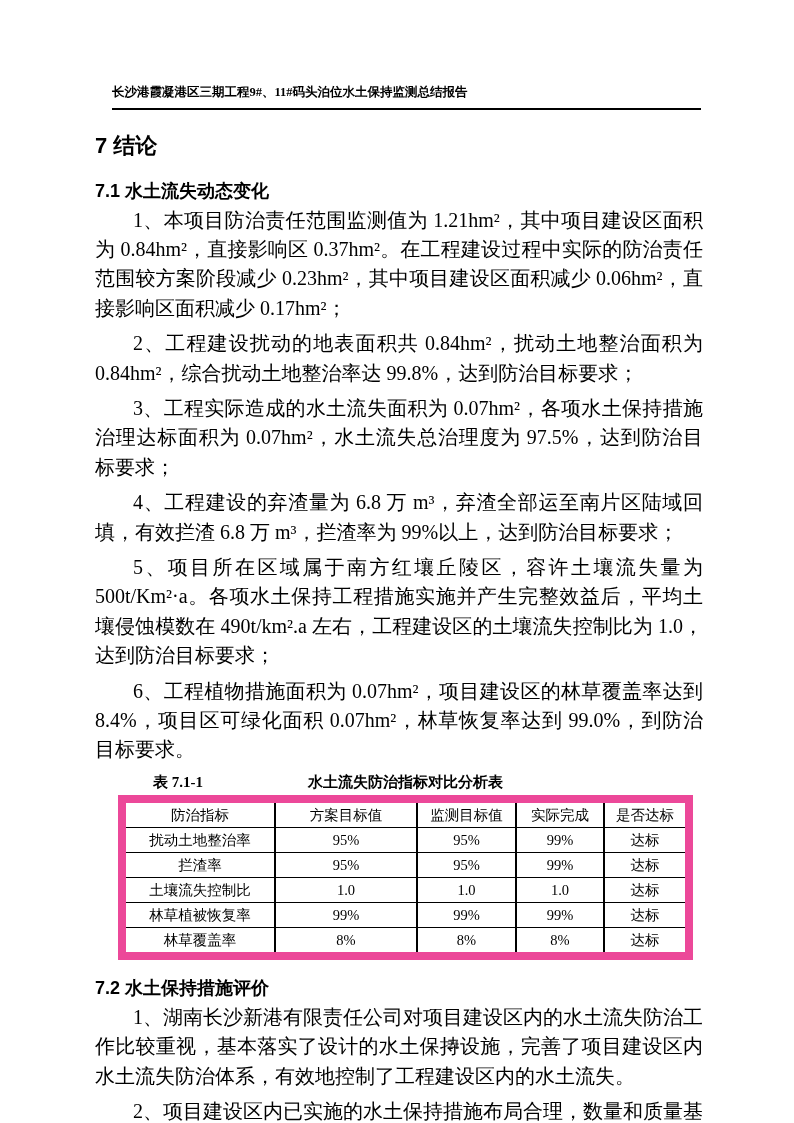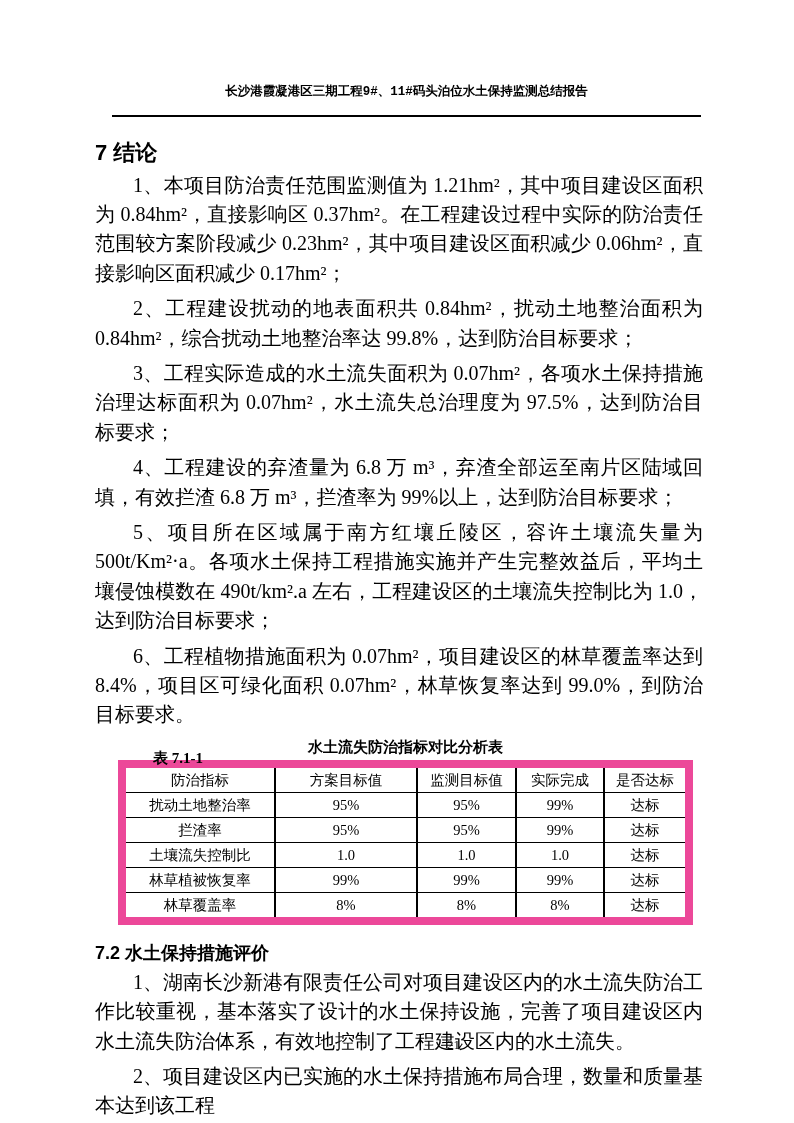--- a/index.html
+++ b/index.html
@@ -7,25 +7,24 @@
     width: 794px; height: 1123px;
     background: #ffffff; color: #000000;
     position: relative; overflow: hidden;
     font-family: "Liberation Serif", "DejaVu Serif", serif;
   }
   .content {
     position: absolute; left: 95px; top: 0; width: 608px;
   }
   .doc-header {
     margin: 85px 0 0 17px; width: 589px;
-    text-align: center; font-weight: bold;
+    text-align: left; font-weight: bold;
     font-size: 12.5px; line-height: 15px;
-    border-bottom: 2px solid #000; padding-bottom: 15px;
+    border-bottom: 2px solid #000; padding-bottom: 8px;
     box-sizing: border-box;
-    font-family: Liberation Mono, monospace;
   }
   .doc-title {
     margin-top: 21px; text-align: left;
     font-size: 22px; font-weight: bold; line-height: 30px;
     font-family: "Liberation Sans", "DejaVu Sans", sans-serif;
   }
   .section-heading {
     font-size: 18px; font-weight: bold; line-height: 23px;
     font-family: "Liberation Sans", "DejaVu Sans", sans-serif;
   }
@@ -34,21 +33,21 @@
   .para {
     font-size: 20px; line-height: 29.2px;
     text-align: justify; text-indent: 38px;
     margin: 0 0 6.5px 0;
   }
   .para-first { margin-top: 3px; }
   .table-caption {
     margin-top: 8px; position: relative;
     font-weight: bold; font-size: 15px; line-height: 20px;
   }
-  .caption-label { position: absolute; left: 58px; top: 11px; }
+  .caption-label { position: absolute; left: 58px; top: 0; }
   .caption-title { display: block; width: 575px; margin-left: 23px; text-align: center; }
   table.metrics {
     margin: 3px 0 0 23px; width: 575px;
     border-collapse: collapse; border: 8px solid #ec4899;
     table-layout: fixed; font-size: 14.5px;
   }
   table.metrics th, table.metrics td {
     border: 2px solid #000; border-top-width: 1.5px; border-bottom-width: 1.5px;
     text-align: center; vertical-align: middle;
     height: 24px; padding: 0; font-weight: normal;
@@ -64,20 +63,21 @@
 <body>
 
 <div class="content">
 
   <div class="doc-header">
     <span>长沙港霞凝港区三期工程9#、11#码头泊位水土保持监测总结报告</span>
   </div>
 
   <div class="doc-title">7 结论</div>
 
+  <div class="section-heading sh-1">7.1 水土流失动态变化</div>
 
   <p class="para para-first">1、本项目防治责任范围监测值为 1.21hm²，其中项目建设区面积为 0.84hm²，直接影响区 0.37hm²。在工程建设过程中实际的防治责任范围较方案阶段减少 0.23hm²，其中项目建设区面积减少 0.06hm²，直接影响区面积减少 0.17hm²；</p>
   <p class="para">2、工程建设扰动的地表面积共 0.84hm²，扰动土地整治面积为 0.84hm²，综合扰动土地整治率达 99.8%，达到防治目标要求；</p>
   <p class="para">3、工程实际造成的水土流失面积为 0.07hm²，各项水土保持措施治理达标面积为 0.07hm²，水土流失总治理度为 97.5%，达到防治目标要求；</p>
   <p class="para">4、工程建设的弃渣量为 6.8 万 m³，弃渣全部运至南片区陆域回填，有效拦渣 6.8 万 m³，拦渣率为 99%以上，达到防治目标要求；</p>
   <p class="para">5、项目所在区域属于南方红壤丘陵区，容许土壤流失量为 500t/Km²·a。各项水土保持工程措施实施并产生完整效益后，平均土壤侵蚀模数在 490t/km².a 左右，工程建设区的土壤流失控制比为 1.0，达到防治目标要求；</p>
   <p class="para">6、工程植物措施面积为 0.07hm²，项目建设区的林草覆盖率达到 8.4%，项目区可绿化面积 0.07hm²，林草恢复率达到 99.0%，到防治目标要求。</p>
 
   <div class="table-caption">
     <span class="caption-label">表 7.1-1</span>

